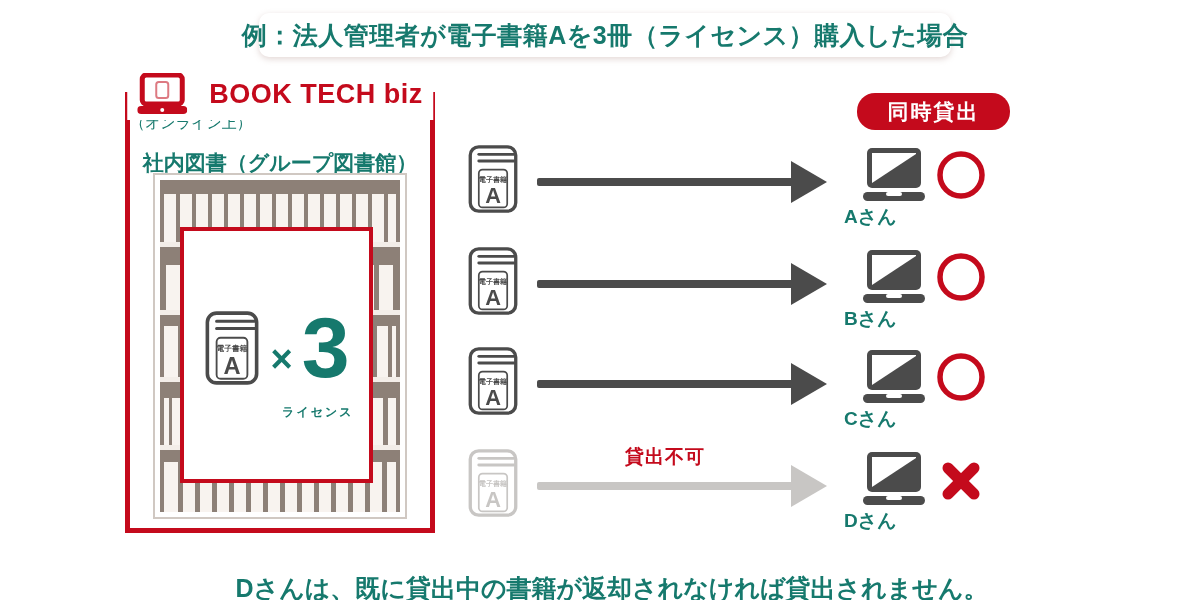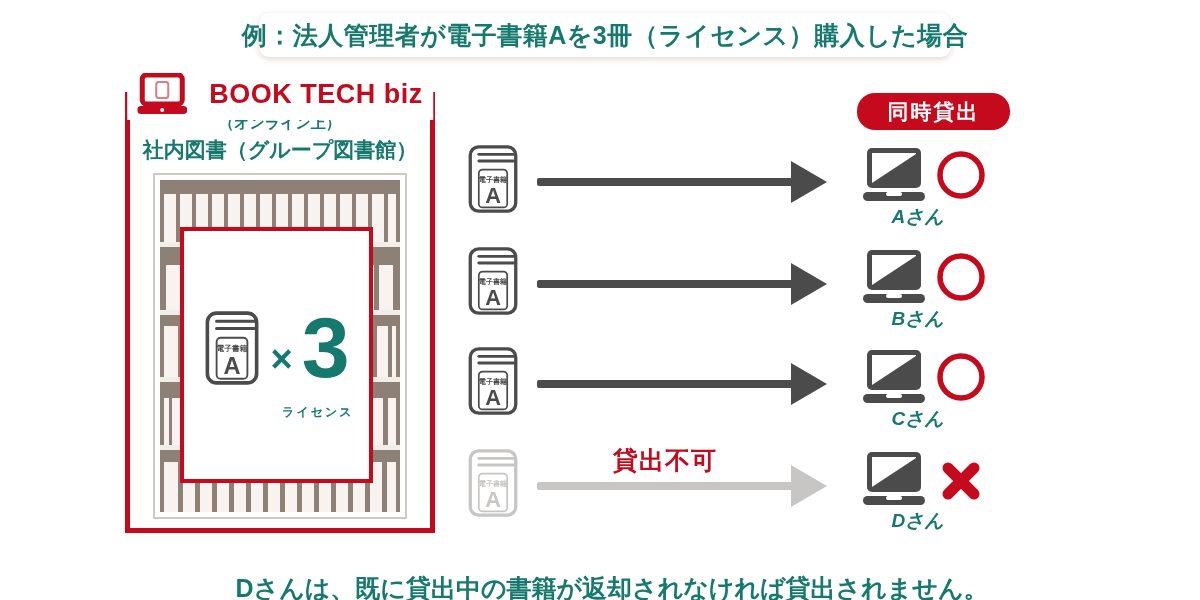--- a/index.html
+++ b/index.html
@@ -36,22 +36,22 @@
   .panel{
     position:absolute;left:125px;top:92px;width:310px;height:441px;
     border:5px solid var(--red);background:#fff;
   }
   .logo{
     position:absolute;top:-29px;left:50%;transform:translateX(-50%);
     background:#ffffff;padding:2px 10px;height:52px;
     display:flex;align-items:center;gap:22px;white-space:nowrap;
   }
   .brand-text{color:var(--red);font-size:27px;font-weight:bold;letter-spacing:0.5px;}
-  .online-note{margin-top:17px;text-align:center;color:var(--teal);font-size:15px;font-weight:bold;}
-  .panel-title{margin-top:3px;text-align:center;color:var(--teal);font-size:21px;font-weight:bold;white-space:nowrap;}
+  .online-note{margin-top:17px;text-align:left;color:var(--teal);font-size:15px;font-weight:normal;}
+  .panel-title{margin-top:16px;text-align:center;color:var(--teal);font-size:21px;font-weight:bold;white-space:nowrap;}
 
   
   .bookshelf{
     position:absolute;left:23px;top:76px;width:254px;height:346px;
     background:#ffffff;border:2px solid #d0c8c2;padding:5px;
   }
   .shelf-inner{width:100%;height:100%;background:var(--shelf);display:flex;flex-direction:column;}
   .shelf-row{flex:1;position:relative;border-bottom:5px solid var(--shelfline);}
   .shelf-row:last-child{border-bottom:none;}
   .shelf-row::after{
@@ -92,26 +92,26 @@
   .arrow-shaft{position:absolute;left:72px;top:35px;width:256px;height:8px;background:var(--dark);border-radius:2px;}
   .arrow-head{
     position:absolute;left:326px;top:18px;width:0;height:0;
     border-left:36px solid var(--dark);
     border-top:21px solid transparent;border-bottom:21px solid transparent;
   }
   .row-d .arrow-shaft{background:var(--faded);}
   .row-d .arrow-head{border-left-color:var(--faded);}
   .arrow-label{
     position:absolute;left:120px;top:-3px;width:160px;text-align:center;
-    color:var(--red);font-size:25px;font-weight:bold;letter-spacing:1px;white-space:nowrap;
+    color:var(--red);font-size:19px;font-weight:bold;letter-spacing:1px;white-space:nowrap;
   }
   .laptop{position:absolute;left:398px;top:5px;}
   .user-label{
-    position:absolute;left:379px;top:61px;width:100px;text-align:right;
-    color:var(--teal);font-size:19px;font-weight:bold;font-style:italic;
+    position:absolute;left:379px;top:61px;width:100px;text-align:left;
+    color:var(--teal);font-size:19px;font-weight:bold;
   }
   .result-circle{position:absolute;left:472px;top:8px;}
   .result-cross{position:absolute;left:474px;top:12px;}
 
   
   .badge{
     position:absolute;left:857px;top:93px;width:153px;height:37px;
     background:var(--red);border-radius:18px;
     display:flex;align-items:center;justify-content:center;
     color:#ffffff;font-size:21px;font-weight:bold;letter-spacing:2px;white-space:nowrap;

